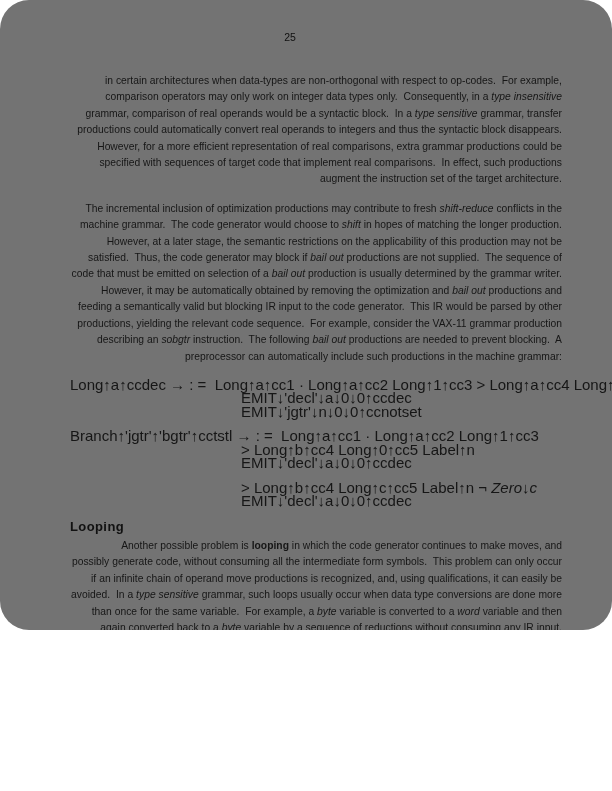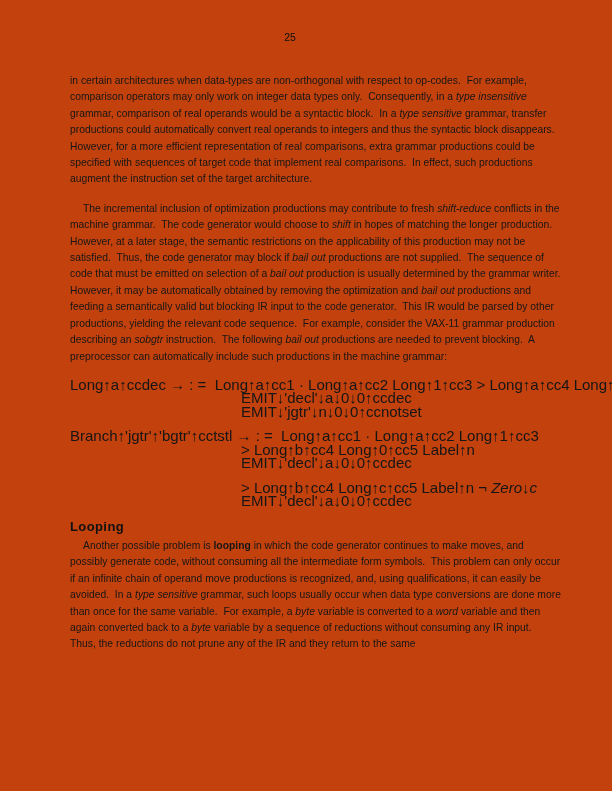--- a/index.html
+++ b/index.html
@@ -3,25 +3,26 @@
 <meta charset="utf-8">
 <style>
   html, body {
     margin: 0;
     padding: 0;
     background: #ffffff;
   }
   .page {
     position: relative;
     width: 612px;
-    height: 791px;
-    background: #c2410c;
+    height: 630px;
+    background: #737373;
     overflow: hidden;
     font-family: "Liberation Sans", "DejaVu Sans", sans-serif;
     color: #161616;
+    border-radius: 29px;
   }
   .page-number {
     position: absolute;
     top: 30px;
     left: 278px;
     width: 24px;
     text-align: center;
     font-size: 10.5px;
     line-height: 14px;
     color: #101010;
@@ -31,21 +32,21 @@
     left: 70px;
     top: 73px;
     width: 492px;
   }
   p.para {
     margin: 0 0 13px 0;
     font-size: 10.3px;
     line-height: 16.4px;
     letter-spacing: 0.02px;
     white-space: pre-wrap;
-    text-align: left;
+    text-align: right;
   }
   p.para.indent { text-indent: 13px; }
   p.para.before-code { }
   p.para.last { margin-bottom: 0; }
   .production {
     margin: 0 0 11px 0;
     font-size: 15px;
     line-height: 13.5px;
   }
   .prod-line {

